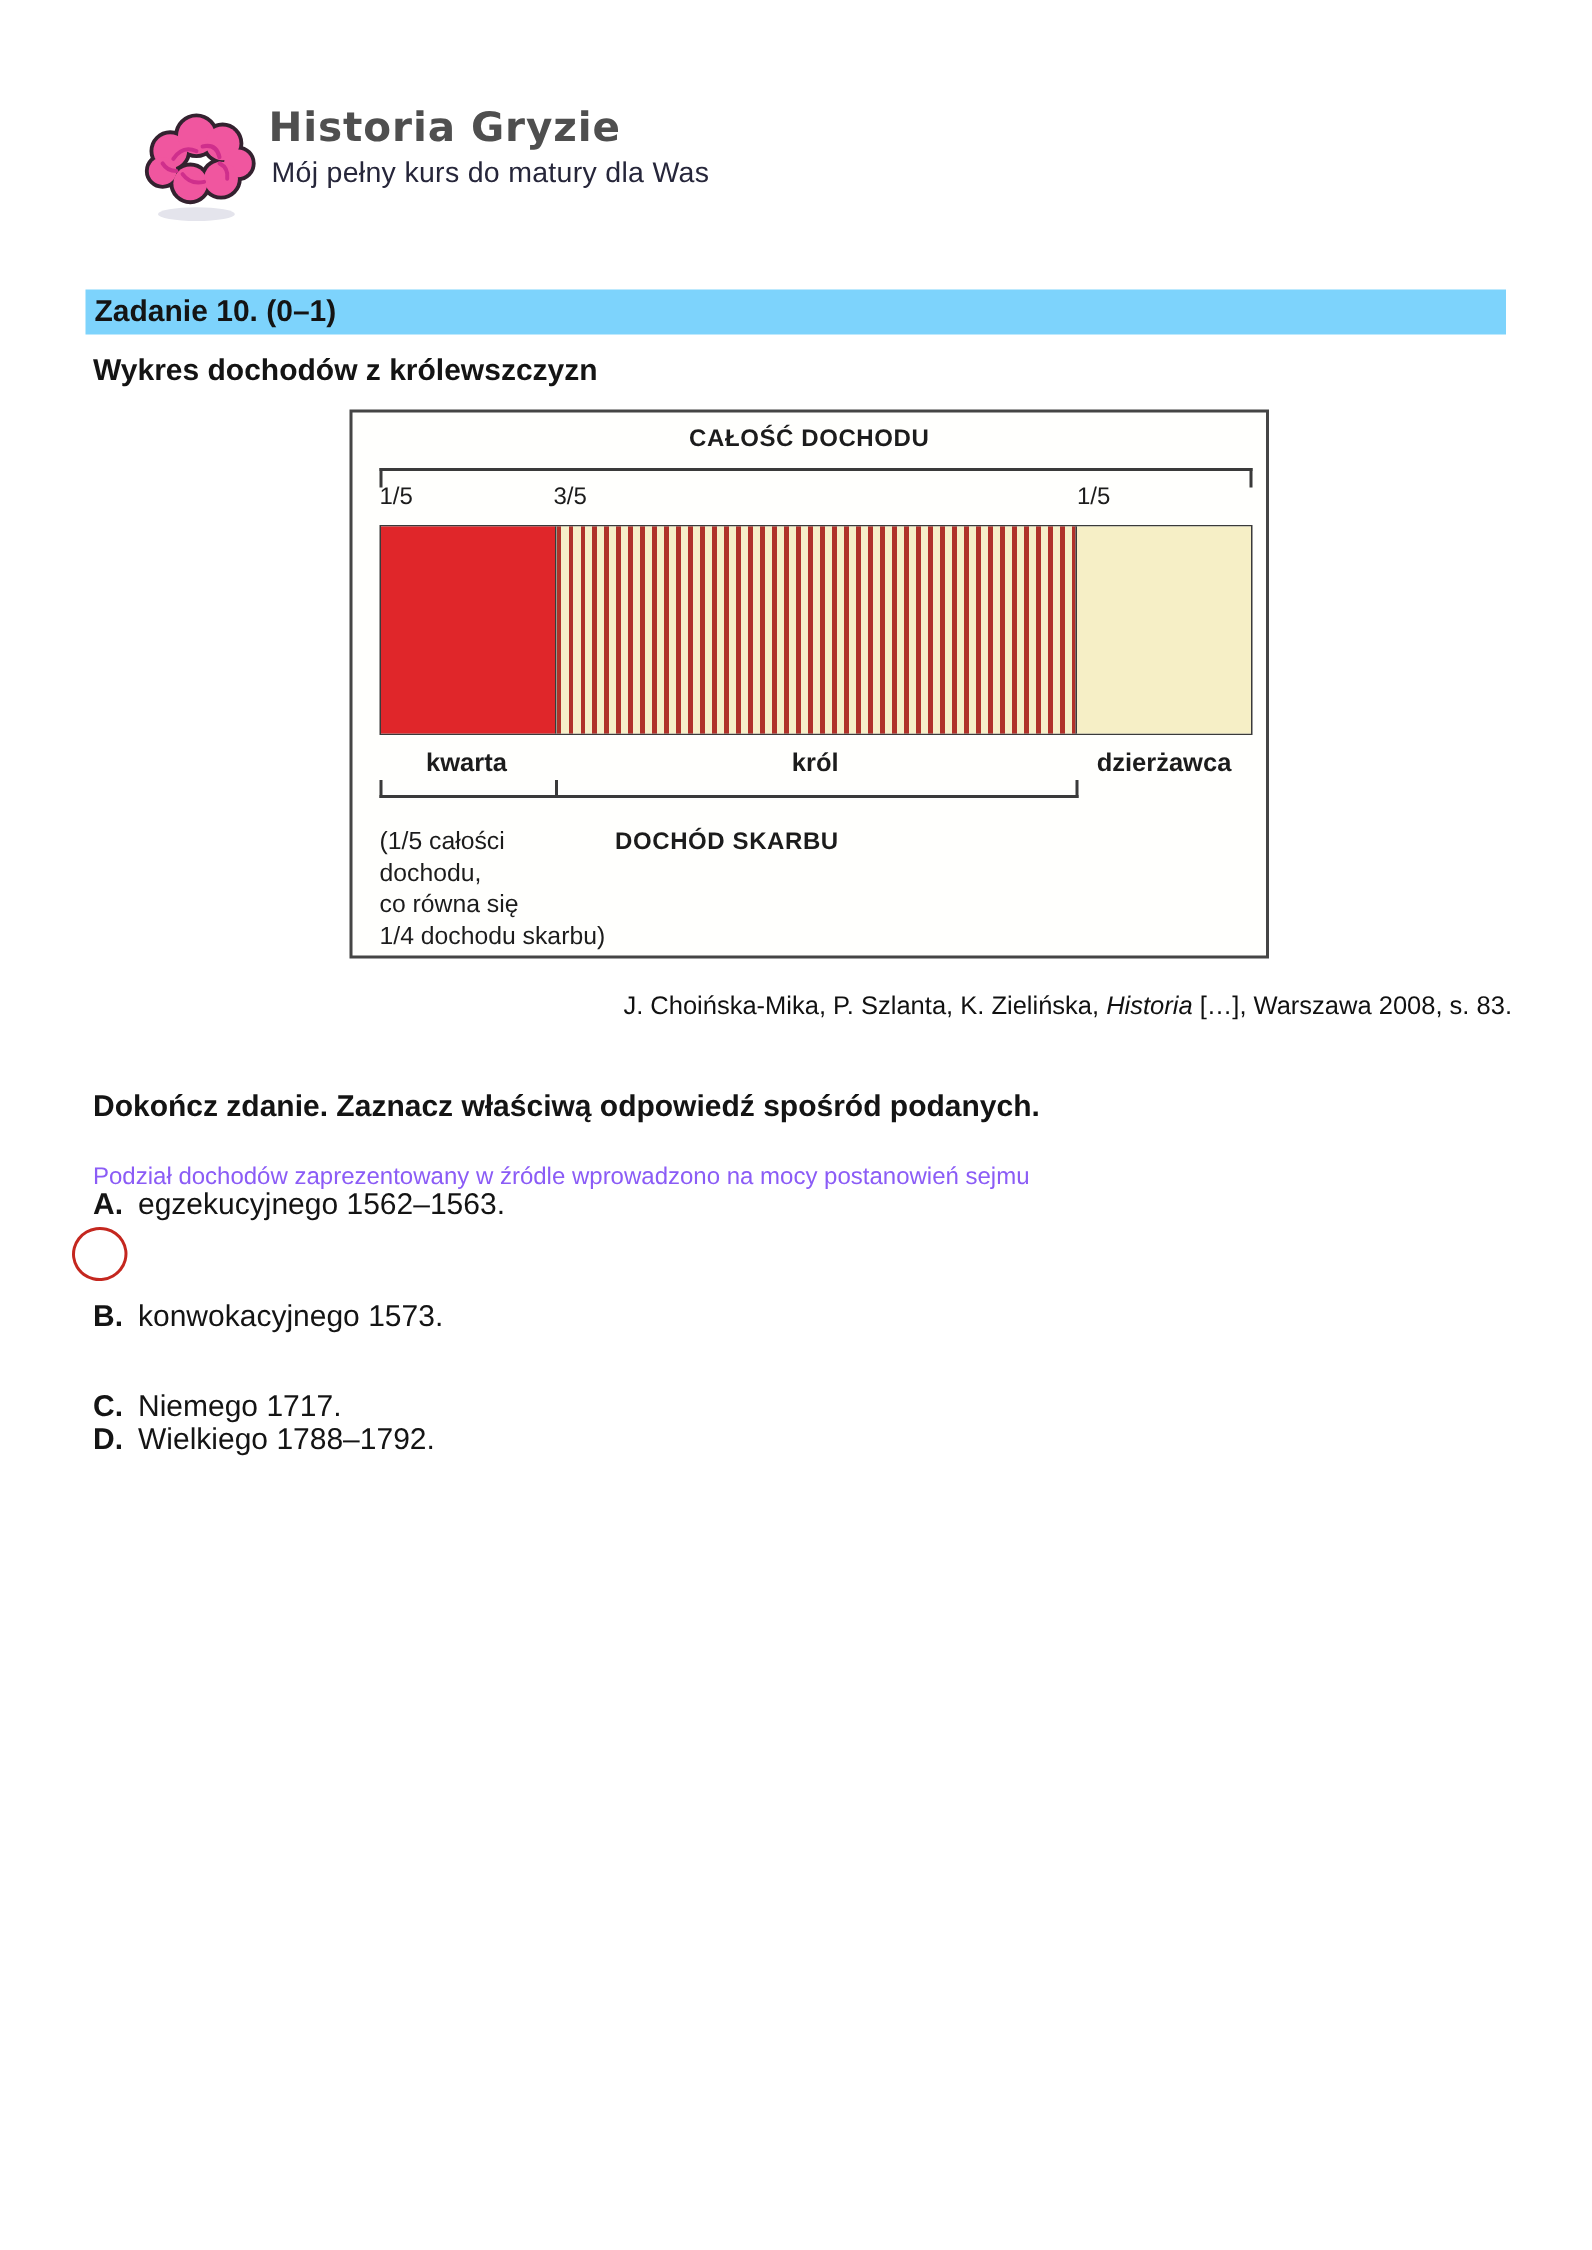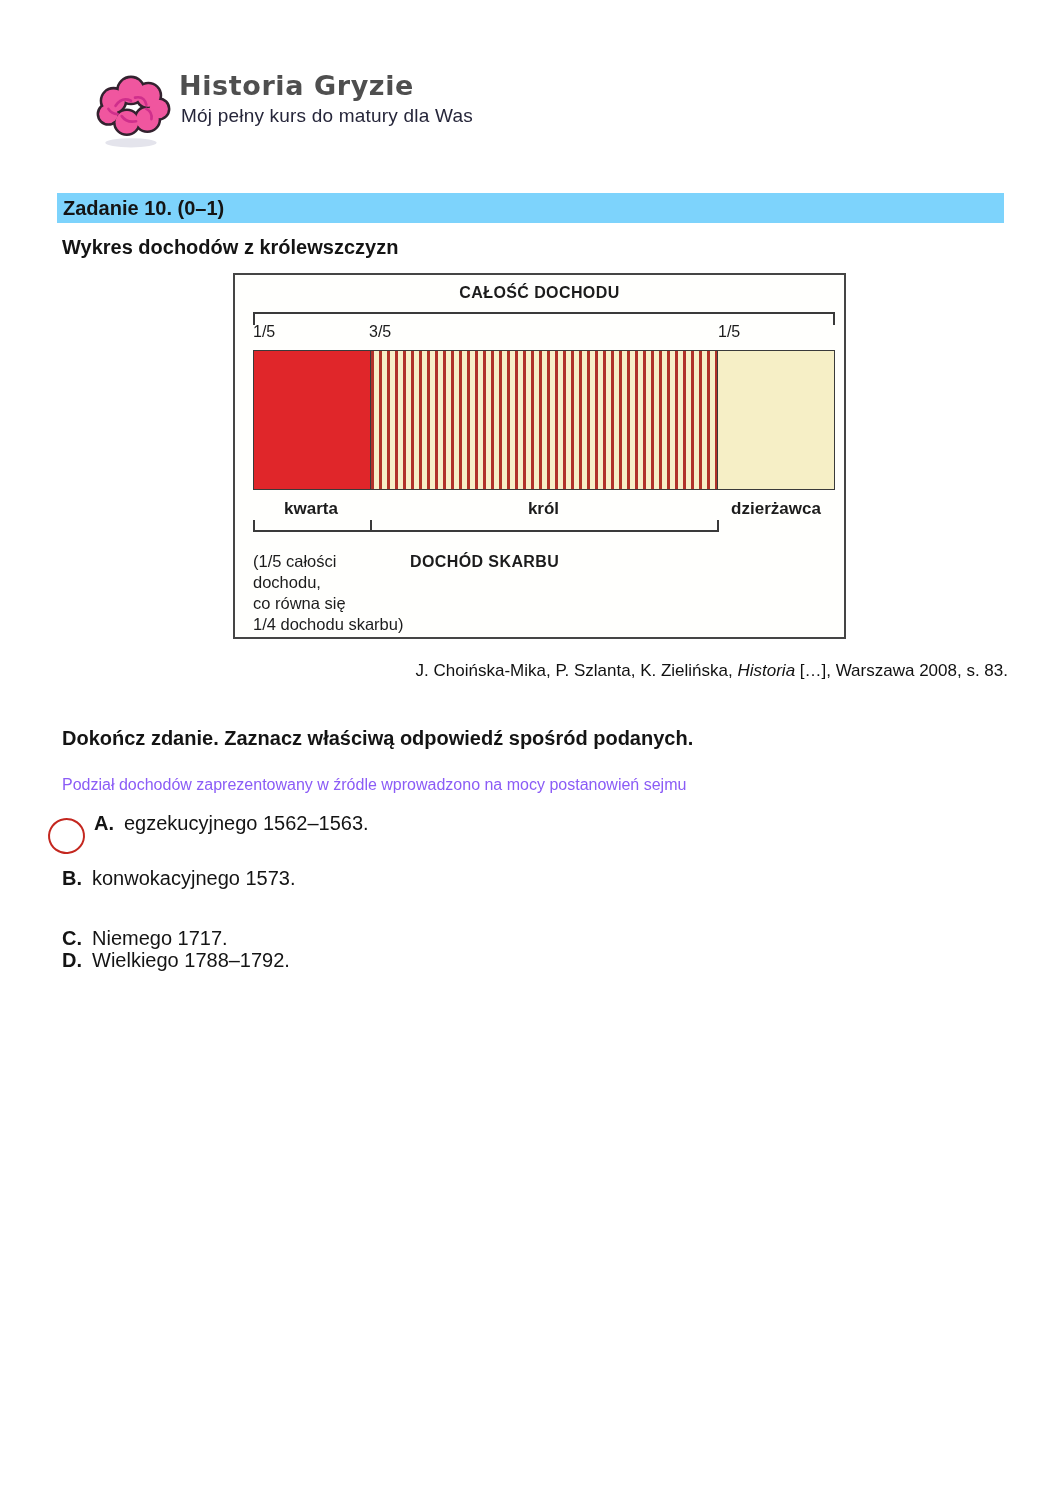--- a/index.html
+++ b/index.html
@@ -71,21 +71,21 @@
 
   
   .citation { position: absolute; right: 53px; top: 661px; font-size: 17px; color: #111; }
   .citation .it { font-style: italic; }
 
   
   .q-instruction { position: absolute; left: 62px; top: 727px; font-size: 20px; font-weight: 700; color: #141414; }
   .q-stem { position: absolute; left: 62px; top: 776px; font-size: 16px; color: #8b5cf6; }
 
   .option { position: absolute; left: 62px; font-size: 20px; color: #141414; }
-  .opt-a { top: 812px; margin-left: 32px; } .opt-b { top: 867px; } .opt-c { top: 927px; } .opt-d { top: 949px; }
+  .opt-a { top: 792px; } .opt-b { top: 867px; } .opt-c { top: 927px; } .opt-d { top: 949px; }
   .option .letter { font-weight: 700; margin-right: 10px; }
 
   .answer-circle { position: absolute; left: 48px; top: 818px; width: 37px; height: 36px;
       border: 2.5px solid #c4271f; border-radius: 50%; transform: rotate(-8deg);
       background: transparent; }
 </style>
 </head>
 <body>
 
 <div class="page">

